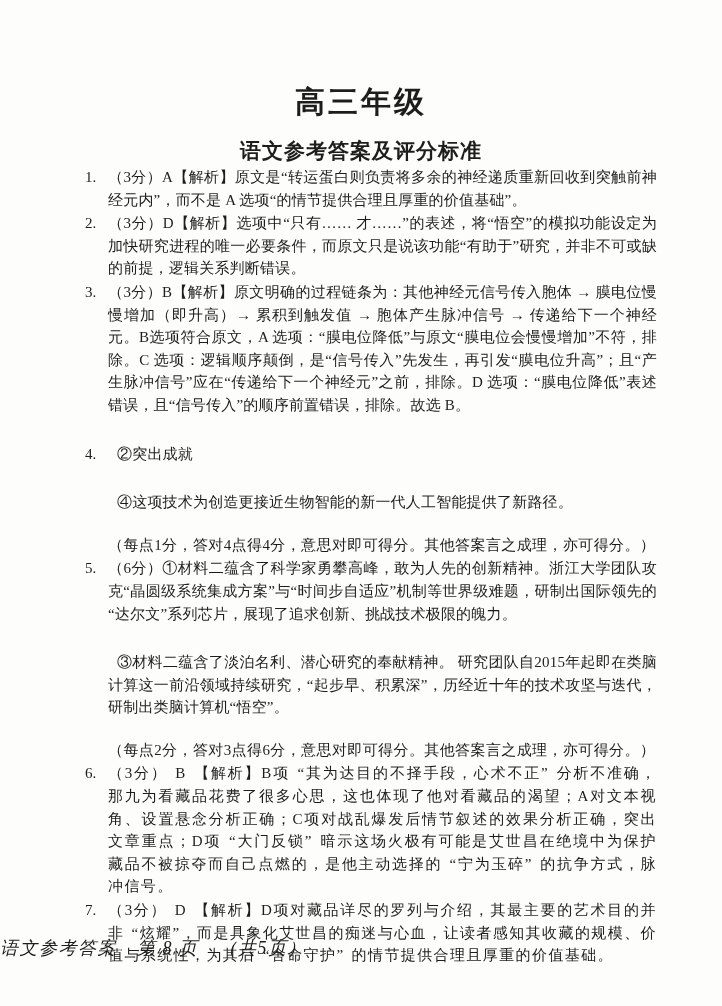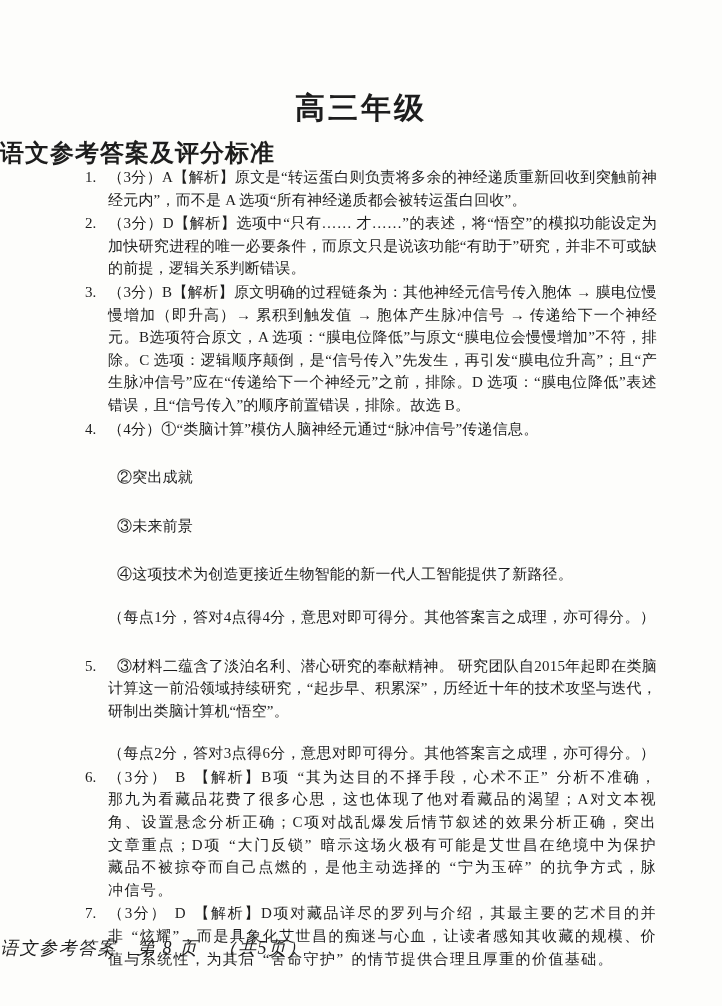--- a/index.html
+++ b/index.html
@@ -11,32 +11,33 @@
     width: 722px;
     height: 1006px;
     margin: 0 auto;
     background: var(--paper, #fdfdfb);
     color: var(--ink, #1d1d1d);
     overflow: hidden;
   }
 
   .title {
     position: absolute;
-    top: 88px; left: 0; right: 0;
+    top: 82px; left: 0; right: 0;
     text-align: center;
     font-size: 30px;
     font-weight: bold;
     letter-spacing: 3px;
     font-family: "Liberation Serif", "DejaVu Serif", serif;
   }
 
   .subtitle {
     position: absolute;
     top: 137px; left: 0; right: 0;
-    font-size: 24px;
+    text-align: center;
+    font-size: 21px;
     font-weight: bold;
     letter-spacing: 1px;
     font-family: "Liberation Sans", "DejaVu Sans", sans-serif;
   }
 
   .answers {
     position: absolute;
     top: 166px;
     left: 85px;
     width: 572px;
@@ -89,40 +90,39 @@
 </head>
 <body>
 
 <div class="page">
   <h1 class="title">高三年级</h1>
   <h2 class="subtitle">语文参考答案及评分标准</h2>
 
   <ol class="answers" id="answers">
       <li class="answer-item">
         <span class="item-num">1.</span>
-        <p class="para indent-none">（3分）A【解析】原文是“转运蛋白则负责将多余的神经递质重新回收到突触前神经元内”，而不是 A 选项“所有神经递质都会被转运蛋白回收”。</p>
+        <p class="para indent-none">（3分）A【解析】原文是“转运蛋白则负责将多余的神经递质重新回收到突触前神经元内”，而不是 A 选项“的情节提供合理且厚重的价值基础”。</p>
       </li>
       <li class="answer-item">
         <span class="item-num">2.</span>
         <p class="para indent-none">（3分）D【解析】选项中“只有…… 才……”的表述，将“悟空”的模拟功能设定为加快研究进程的唯一必要条件，而原文只是说该功能“有助于”研究，并非不可或缺的前提，逻辑关系判断错误。</p>
       </li>
       <li class="answer-item">
         <span class="item-num">3.</span>
         <p class="para indent-none">（3分）B【解析】原文明确的过程链条为：其他神经元信号传入胞体 → 膜电位慢慢增加（即升高）→ 累积到触发值 → 胞体产生脉冲信号 → 传递给下一个神经元。B选项符合原文，A 选项：“膜电位降低”与原文“膜电位会慢慢增加”不符，排除。C 选项：逻辑顺序颠倒，是“信号传入”先发生，再引发“膜电位升高”；且“产生脉冲信号”应在“传递给下一个神经元”之前，排除。D 选项：“膜电位降低”表述错误，且“信号传入”的顺序前置错误，排除。故选 B。</p>
       </li>
       <li class="answer-item">
         <span class="item-num">4.</span>
-        <p class="para indent-none">（4分）①“类脑计算”模仿人脑神经元通过“脉冲信号”传递信息。</p>
         <p class="para indent-sub">②突出成就</p>
-        <p class="para indent-sub">③未来前景</p>
         <p class="para indent-sub">④这项技术为创造更接近生物智能的新一代人工智能提供了新路径。</p>
         <p class="para indent-note">（每点1分，答对4点得4分，意思对即可得分。其他答案言之成理，亦可得分。）</p>
       </li>
       <li class="answer-item">
         <span class="item-num">5.</span>
+        <p class="para indent-none">（6分）①材料二蕴含了科学家勇攀高峰，敢为人先的创新精神。浙江大学团队攻克“晶圆级系统集成方案”与“时间步自适应”机制等世界级难题，研制出国际领先的“达尔文”系列芯片，展现了追求创新、挑战技术极限的魄力。</p>
         <p class="para indent-sub">③材料二蕴含了淡泊名利、潜心研究的奉献精神。 研究团队自2015年起即在类脑计算这一前沿领域持续研究，“起步早、积累深”，历经近十年的技术攻坚与迭代，研制出类脑计算机“悟空”。</p>
         <p class="para indent-note">（每点2分，答对3点得6分，意思对即可得分。其他答案言之成理，亦可得分。）</p>
       </li>
       <li class="answer-item">
         <span class="item-num">6.</span>
         <p class="para indent-none">（3分） B 【解析】B项 “其为达目的不择手段，心术不正” 分析不准确，那九为看藏品花费了很多心思，这也体现了他对看藏品的渴望；A对文本视角、设置悬念分析正确；C项对战乱爆发后情节叙述的效果分析正确，突出文章重点；D项 “大门反锁” 暗示这场火极有可能是艾世昌在绝境中为保护藏品不被掠夺而自己点燃的，是他主动选择的 “宁为玉碎” 的抗争方式，脉冲信号。</p>
       </li>
       <li class="answer-item">
         <span class="item-num">7.</span>
         <p class="para indent-none">（3分） D 【解析】D项对藏品详尽的罗列与介绍，其最主要的艺术目的并非 “炫耀”，而是具象化艾世昌的痴迷与心血，让读者感知其收藏的规模、价值与系统性，为其后 “舍命守护” 的情节提供合理且厚重的价值基础。</p>

